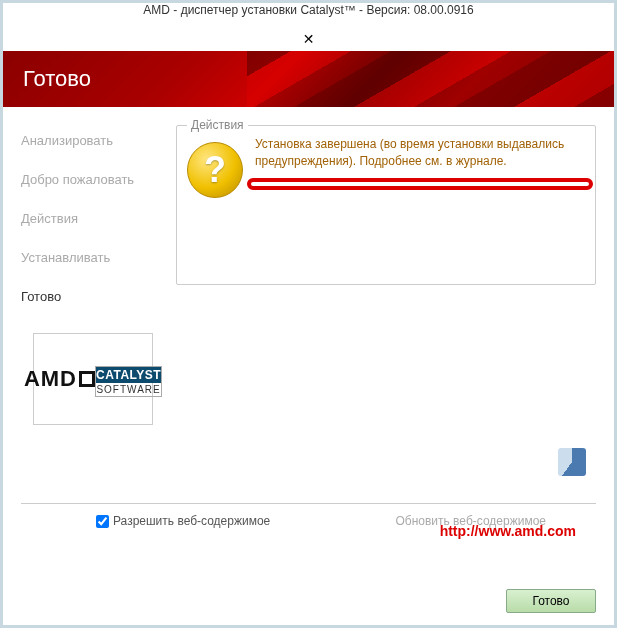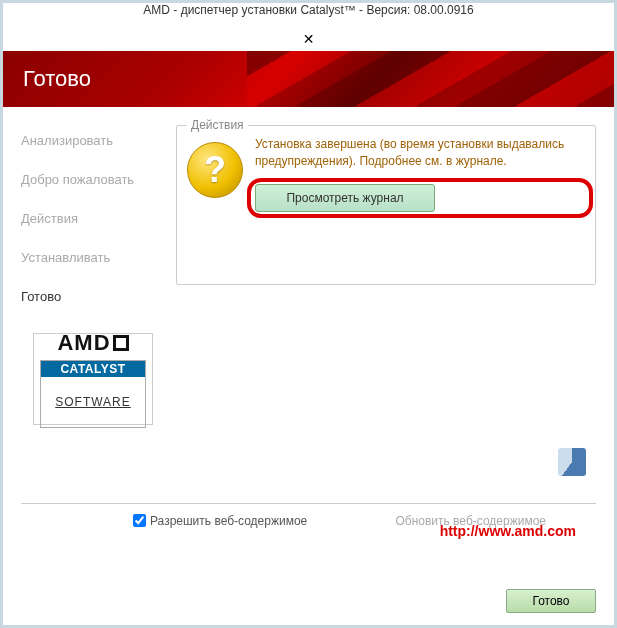--- a/index.html
+++ b/index.html
@@ -24,32 +24,32 @@
     .panel-label { position: absolute; top: -8px; left: 10px; background: #fff; padding: 0 4px; font-size: 12px; color: #888; }
     .panel-body { display: flex; gap: 12px; }
     .qicon { width: 56px; height: 56px; border-radius: 50%; background: radial-gradient(circle at 35% 30%, #ffe680, #f0c000 55%, #b88a00); display: flex; align-items: center; justify-content: center; flex-shrink: 0; margin-top: 6px; border: 1px solid #b88a00; }
     .qicon span { color: #fff; font-size: 36px; font-weight: bold; text-shadow: 0 1px 2px rgba(0,0,0,0.3); }
     .panel-msg { font-size: 12px; color: #a16207; line-height: 1.4; }
     .view-log-wrap { margin-top: 14px; position: relative; }
     .highlight-ring { position: absolute; border: 4px solid #d00; border-radius: 14px; top: -6px; left: -8px; right: -8px; bottom: -6px; pointer-events: none; }
     .view-log-btn { width: 180px; height: 28px; background: linear-gradient(#d0f0d8, #b8e0c8); border: 1px solid #7a7; border-radius: 3px; font-size: 12px; color: #333; cursor: pointer; }
     
     .logo-area { position: absolute; left: 30px; top: 330px; }
-    .logo-box { border: 1px solid #ccc; width: 120px; height: 92px; background: #fff; display: flex; flex-direction: column; align-items: center; justify-content: center; padding: 6px; }
+    .logo-box { border: 1px solid #ccc; width: 120px; height: 92px; background: #fff; display: flex; flex-direction: row; align-items: center; justify-content: center; padding: 6px; }
     .amd-txt { font-weight: 900; font-size: 22px; color: #111; letter-spacing: 1px; display: flex; align-items: center; gap: 2px; }
     .amd-sq { width: 16px; height: 16px; border: 3px solid #111; display: inline-block; transform: rotate(0deg); position: relative; }
     .catalyst-box { margin-top: 4px; border: 1px solid #aaa; width: 100%; text-align: center; }
-    .catalyst { background: #0369a1; color: #fff; font-size: 12px; font-weight: 700; letter-spacing: 0.5px; padding: 1px 0; }
-    .software { font-size: 12px; color: #333; letter-spacing: 1px; padding: 18px 0; text-decoration: underline; }
+    .catalyst { background: #0c4a6e; color: #fff; font-size: 12px; font-weight: 700; letter-spacing: 0.5px; padding: 1px 0; }
+    .software { font-size: 10px; color: #333; letter-spacing: 1px; padding: 1px 0; }
     
     .bottom { position: absolute; left: 18px; right: 18px; top: 450px; }
     .hr { height: 1px; background: #ccc; margin: 50px 0 10px; }
     .web-row { display: flex; align-items: center; gap: 20px; font-size: 12px; color: #888; }
     .spinner { width: 28px; height: 28px; background: conic-gradient(#4a7ab0 0 60%, #cde 60% 100%); border-radius: 3px; position: absolute; right: 10px; top: -5px; }
-    .web-row label { display: flex; align-items: flex-start; gap: 4px; color: #555; margin-left: 112px; }
+    .web-row label { display: flex; align-items: center; gap: 4px; color: #555; margin-left: 75px; }
     .web-update { margin-left: auto; margin-right: 50px; color: #aaa; text-align: center; }
     .amd-link { position: absolute; right: 20px; top: 70px; color: #d00; font-size: 14px; font-weight: bold; }
     
     .footer { position: absolute; bottom: 12px; right: 18px; }
     .done-btn { width: 90px; height: 24px; background: linear-gradient(#d8f0d0, #b8dca8); border: 1px solid #8a8; border-radius: 2px; font-size: 12px; cursor: pointer; }
   </style>
 </head>
 <body>
 
 <div class="window">
@@ -74,21 +74,20 @@
     <fieldset class="panel">
       <span class="panel-label">Действия</span>
       <div class="panel-body">
         <div class="qicon">
             <span>?</span>
           </div>
         <div>
           <div class="panel-msg">Установка завершена (во время установки выдавались предупреждения). Подробнее см. в журнале.</div>
           <div class="view-log-wrap">
             <div class="highlight-ring"></div>
-            <button class="view-log-btn">Просмотреть журнал</button>
           </div>
         </div>
       </div>
     </fieldset>
   </div>
 
   <div class="logo-area">
     <div class="logo-box">
       <div class="amd-txt">
         <span>AMD</span>

